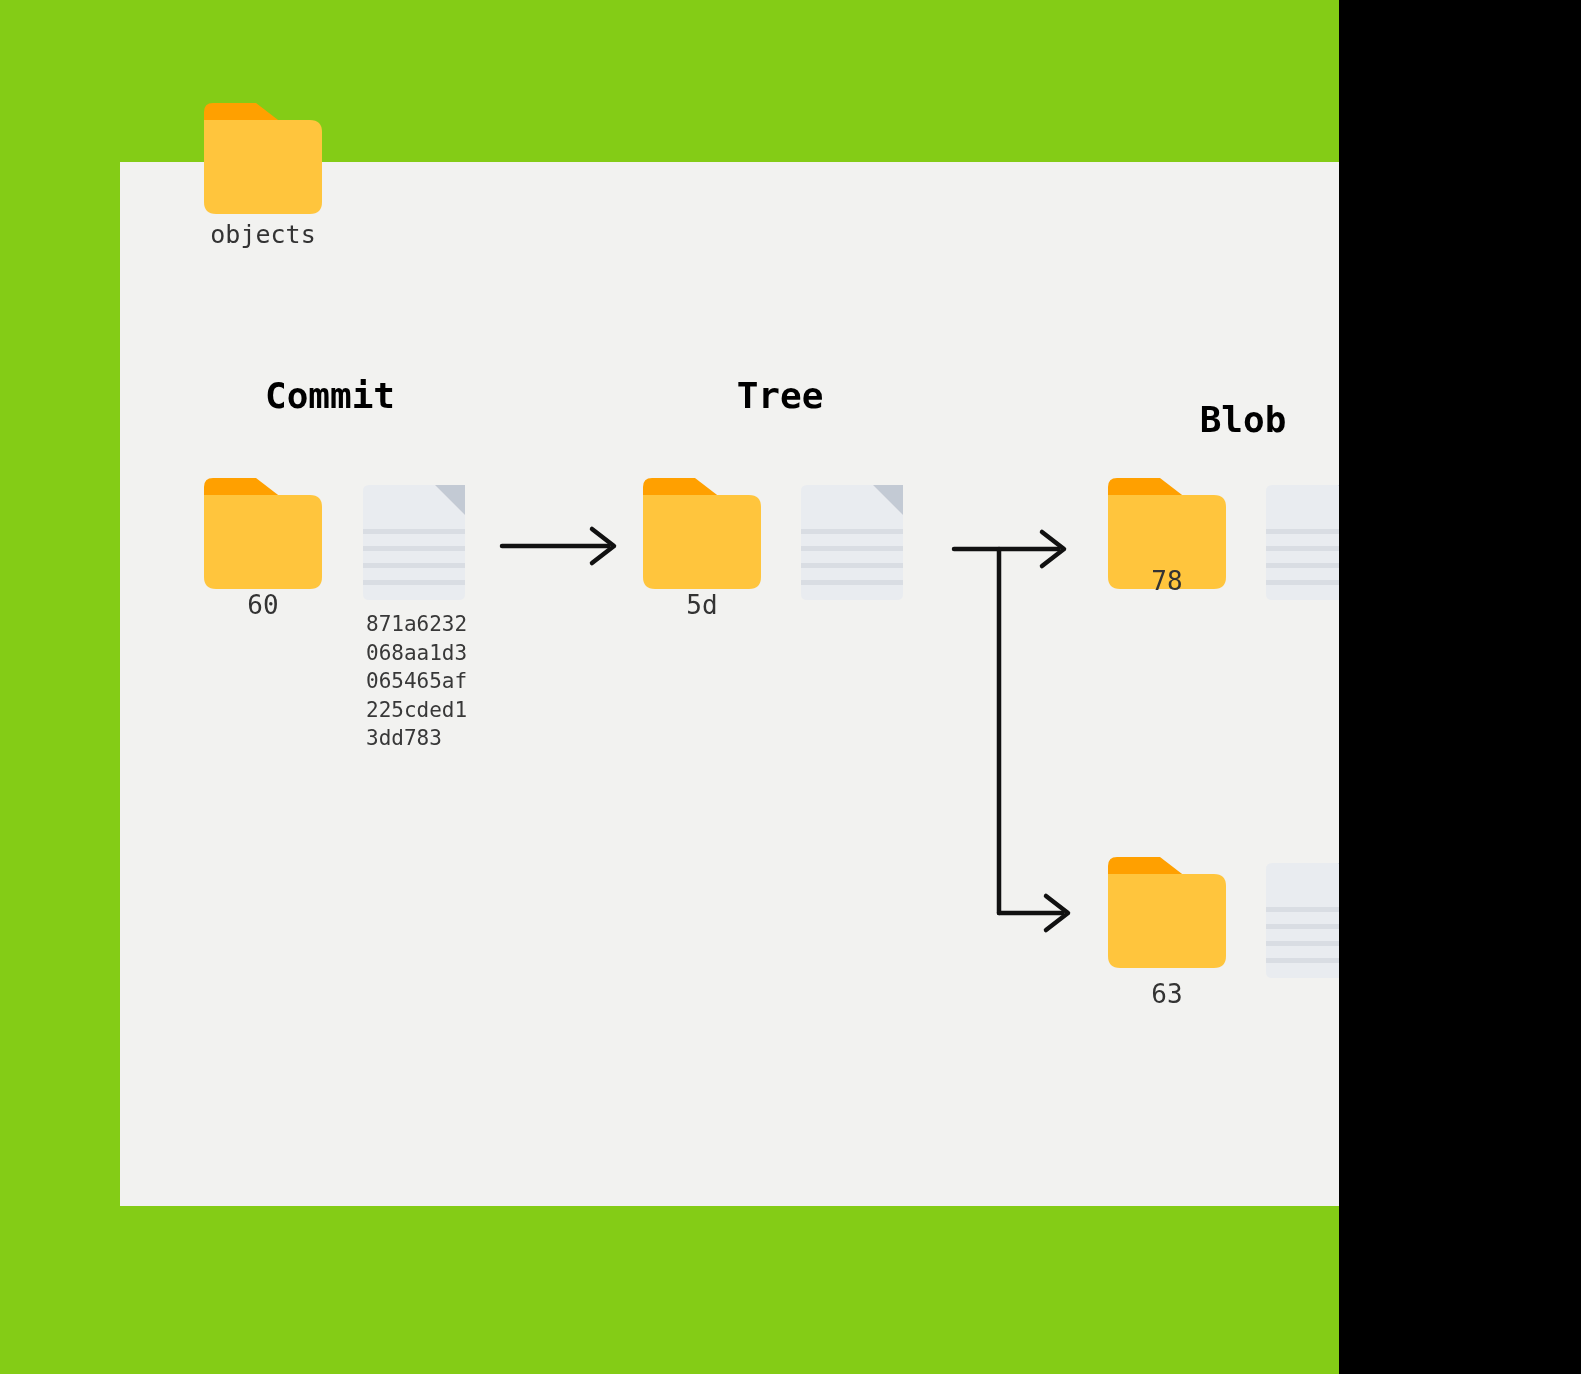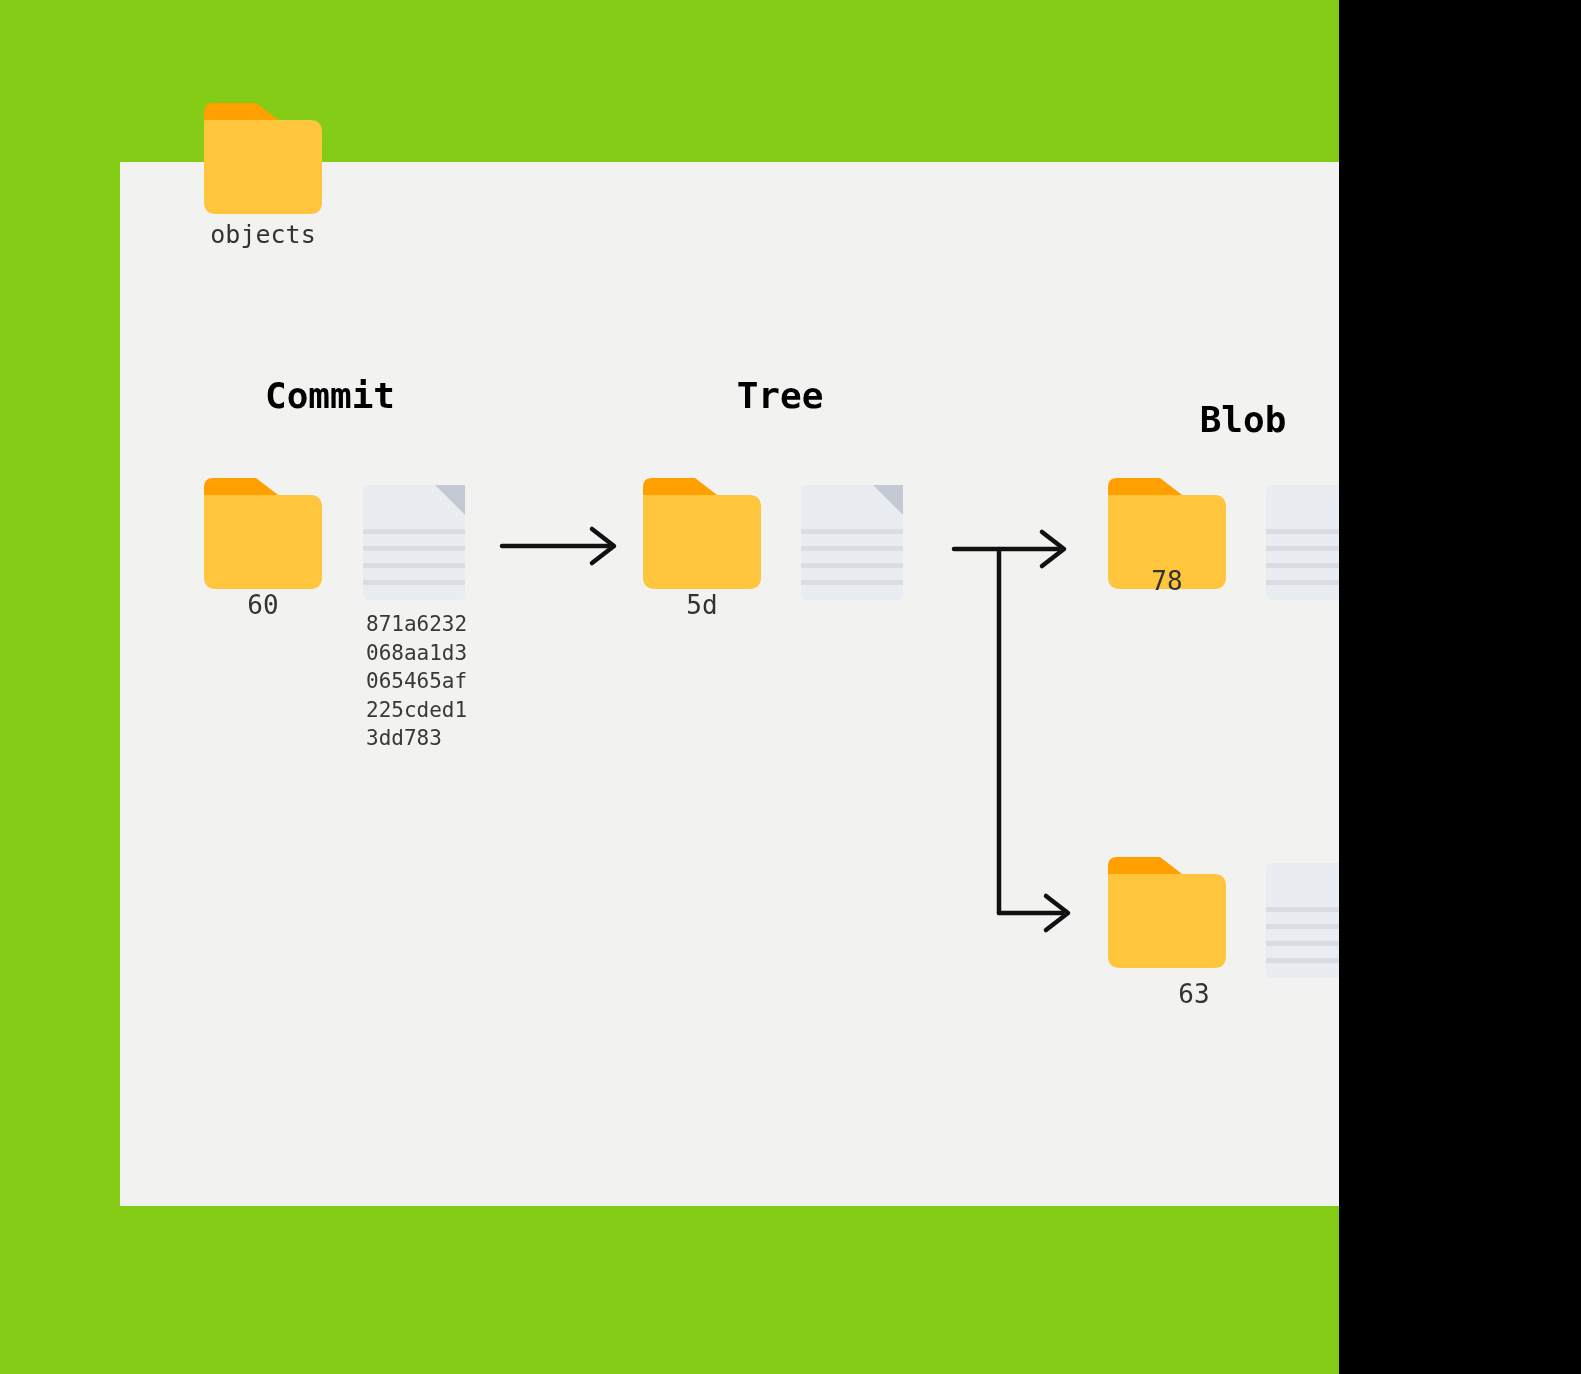--- a/index.html
+++ b/index.html
@@ -110,21 +110,21 @@
     <rect x="0" y="61" width="102" height="5" fill="#d9dde3"></rect>
     <rect x="0" y="78" width="102" height="5" fill="#d9dde3"></rect>
     <rect x="0" y="95" width="102" height="5" fill="#d9dde3"></rect>
     <polygon points="72,0 102,0 102,30" fill="#c3cad4"></polygon>
   </svg>
 
   <svg class="icon" style="left:1108px; top:857px;" width="118" height="111" viewBox="0 0 118 111">
     <path d="M0,20 V9 Q0,0 9,0 H52 L78,20 Z" fill="#ffa000"></path>
     <path d="M0,17 H106 Q118,17 118,29 V99 Q118,111 106,111 H12 Q0,111 0,99 Z" fill="#ffc53d"></path>
   </svg>
-  <div class="abs cx folder-label" style="left:1194px; top:979px;">63</div>
+  <div class="abs cx folder-label" style="left:1167px; top:979px;">63</div>
 
   <svg class="icon" style="left:1266px; top:863px;" width="102" height="115" viewBox="0 0 102 115">
     <path d="M6,0 H72 L102,30 V109 Q102,115 96,115 H6 Q0,115 0,109 V6 Q0,0 6,0 Z" fill="#e9ecf0"></path>
     <rect x="0" y="44" width="102" height="5" fill="#d9dde3"></rect>
     <rect x="0" y="61" width="102" height="5" fill="#d9dde3"></rect>
     <rect x="0" y="78" width="102" height="5" fill="#d9dde3"></rect>
     <rect x="0" y="95" width="102" height="5" fill="#d9dde3"></rect>
     <polygon points="72,0 102,0 102,30" fill="#c3cad4"></polygon>
   </svg>
 

